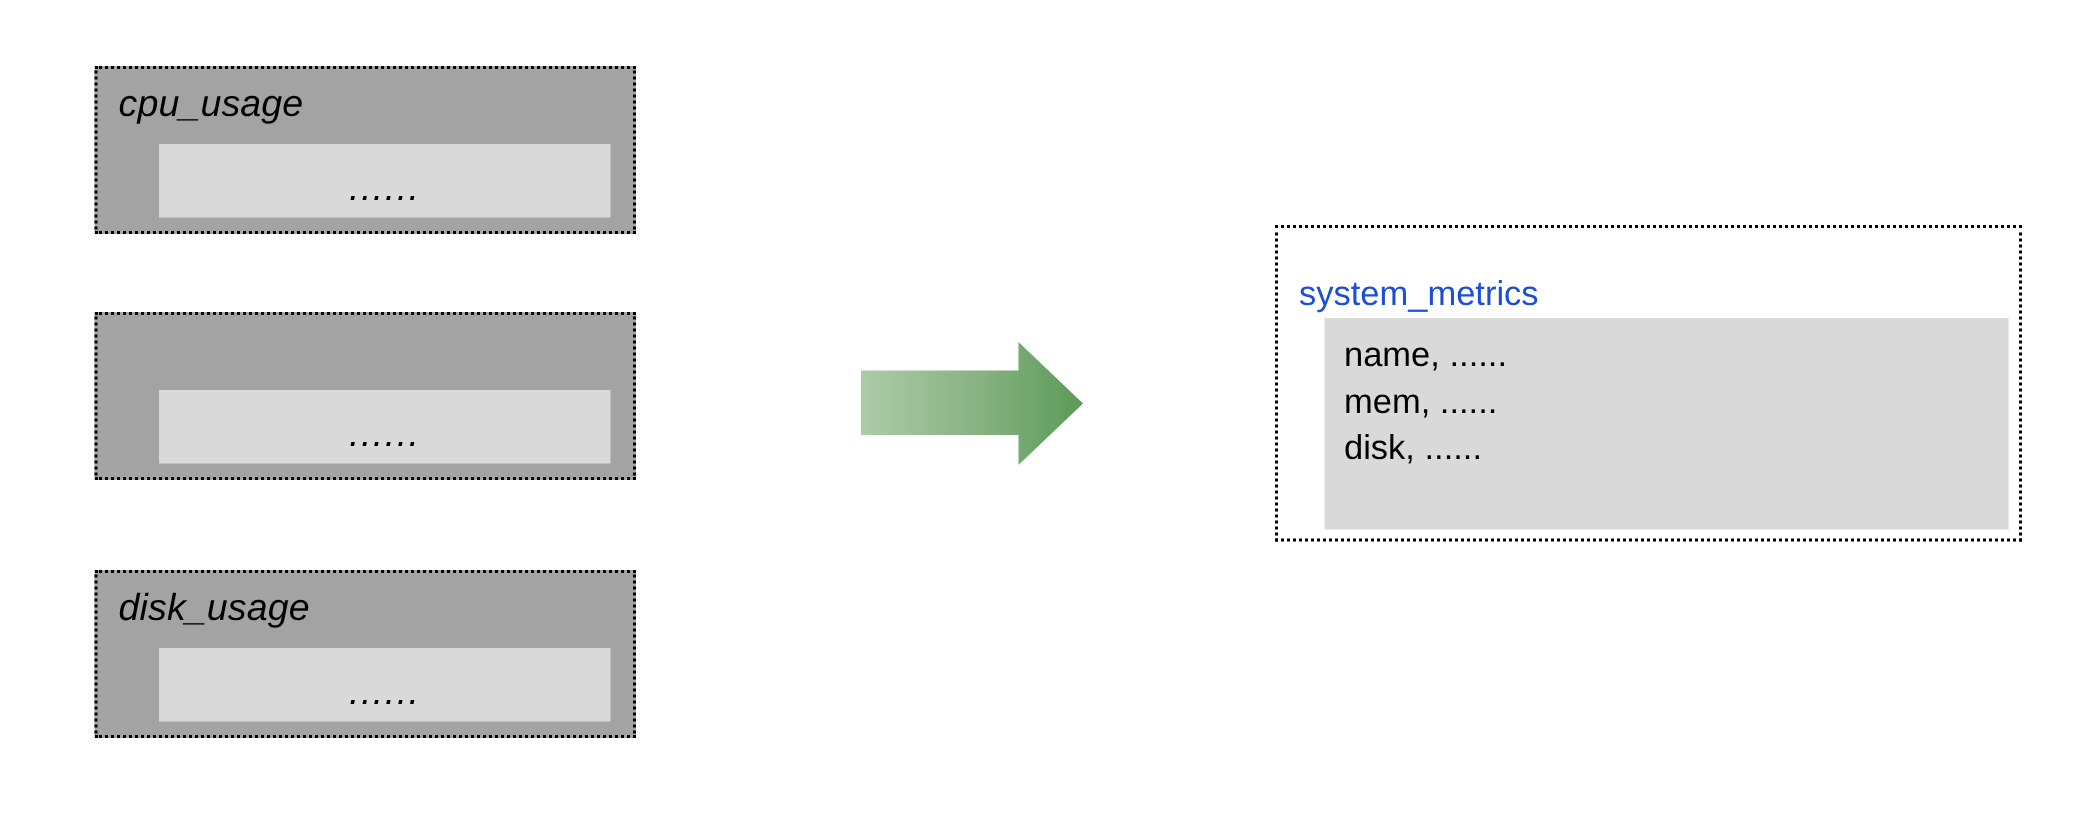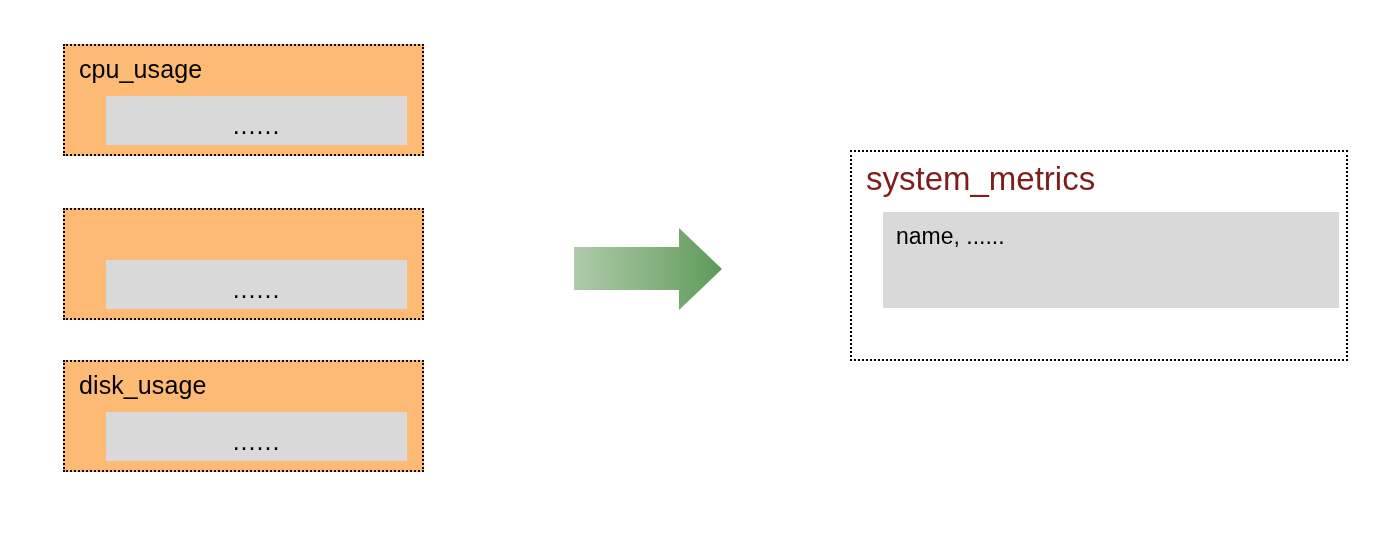--- a/index.html
+++ b/index.html
@@ -18,28 +18,29 @@
     width: 1392px;
     height: 559px;
     background: #ffffff;
   }
 
   
   .src-box {
     position: absolute;
     box-sizing: border-box;
     border: 2px dotted #000000;
-    background: #fdba74;
+    background: #a3a3a3;
     left: 63px;
     width: 361px;
     height: 112px;
+    font-style: italic;
   }
   .src-box.b1 { top: 44px; }
   .src-box.b2 { top: 208px; }
-  .src-box.b3 { top: 360px; text-align: right; }
+  .src-box.b3 { top: 380px; text-align: right; }
 
   .src-title {
     position: absolute;
     left: 14px;
     top: 8px;
     font-size: 25px;
     line-height: 30px;
     color: #000000;
     white-space: nowrap;
     letter-spacing: 0.1px;
@@ -80,32 +81,32 @@
     border: 2px dotted #000000;
     background: #ffffff;
     left: 850px;
     top: 150px;
     width: 498px;
     height: 211px;
   }
   .dst-title {
     position: absolute;
     left: 14px;
-    top: 12px;
-    font-size: 33px;
+    top: 28px;
+    font-size: 23px;
     line-height: 30px;
-    color: #7f1d1d;
+    color: #1d4ed8;
     white-space: nowrap;
   }
   .dst-body {
     position: absolute;
     left: 31px;
     top: 60px;
     width: 456px;
-    height: 96px;
+    height: 141px;
     background: #d9d9d9;
     padding: 9px 0 0 13px;
     box-sizing: border-box;
   }
   .dst-line {
     font-size: 23px;
     line-height: 31px;
     color: #000000;
     white-space: nowrap;
   }
@@ -145,16 +146,18 @@
         </linearGradient>
       </defs>
       <polygon points="2,21 107,21 107,2 150,43 107,84 107,64 2,64" fill="url(#arrowGrad)"></polygon>
     </svg>
   </div>
 
   <div class="dst-box">
     <div class="dst-title">system_metrics</div>
     <div class="dst-body">
       <div class="dst-line">name, ......</div>
+      <div class="dst-line">mem, ......</div>
+      <div class="dst-line">disk, ......</div>
     </div>
   </div>
 
 </div>
 
 </body></html>

